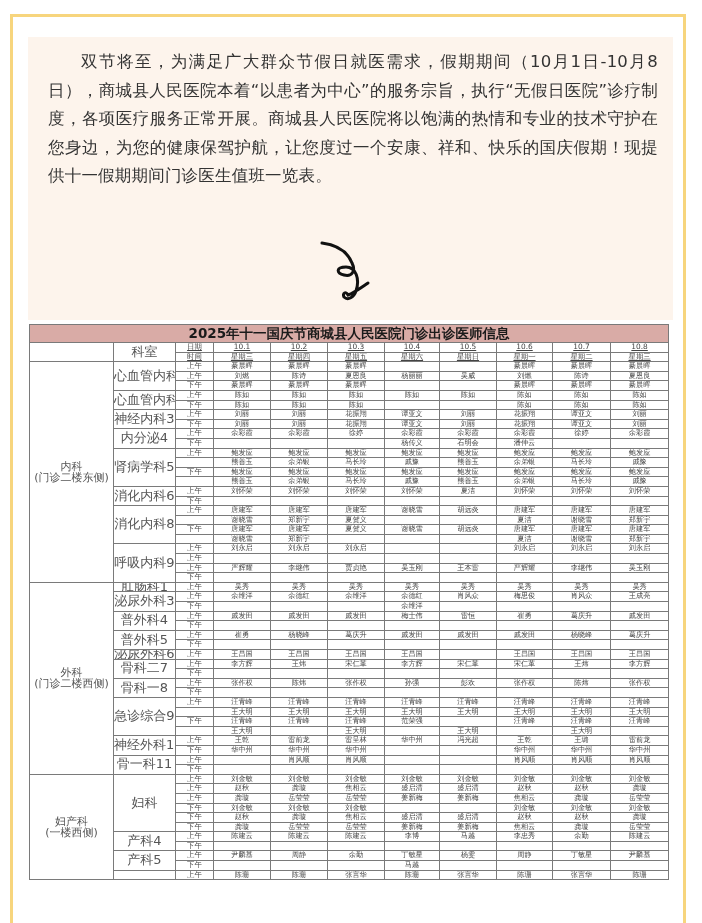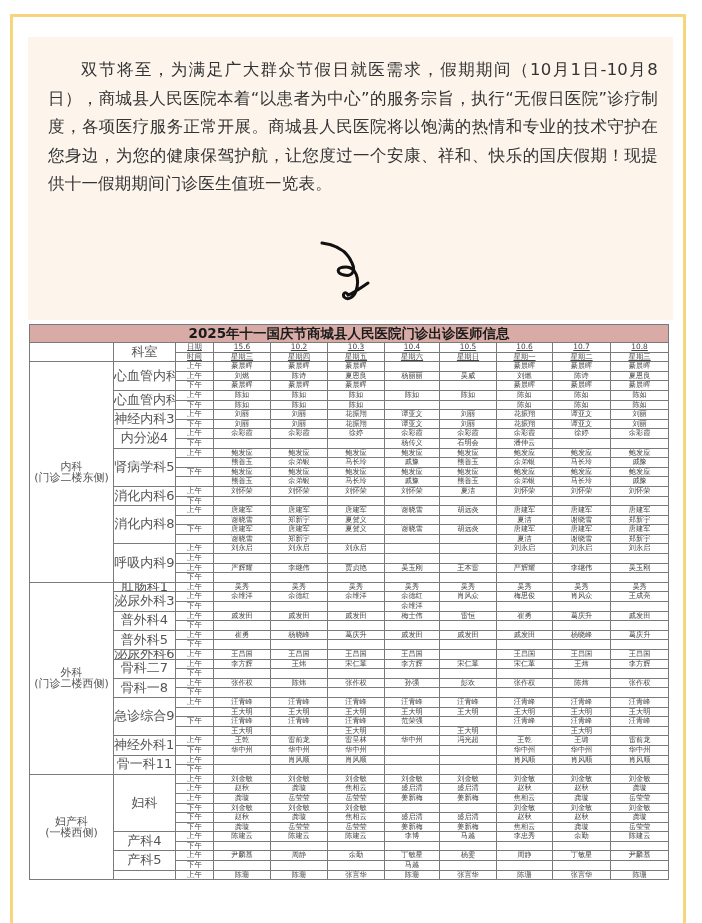--- a/index.html
+++ b/index.html
@@ -1,19 +1,19 @@
 <!DOCTYPE html>
 <html><head>
 <meta charset="utf-8">
 <style>
   html,body{margin:0;padding:0;background:#ffffff;}
   body{width:702px;height:923px;overflow:hidden;position:relative;font-family:"DejaVu Sans","Liberation Sans",sans-serif;}
   .frame{position:absolute;left:10px;top:14px;width:676px;height:940px;border:3px solid #f7d57d;border-bottom:none;box-sizing:border-box;background:#fff;}
   .panel{position:absolute;left:28px;top:37px;width:645px;height:283px;background:#fdf4ec;}
-  .intro{position:absolute;left:48px;top:56px;width:610px;font-size:16.5px;line-height:28.6px;color:#333;letter-spacing:0.2px;text-align:justify;}
+  .intro{position:absolute;left:48px;top:48px;width:610px;font-size:16.5px;line-height:28.6px;color:#333;letter-spacing:0.2px;text-align:justify;}
   .intro p{margin:0;text-indent:2em;}
   .sig{position:absolute;left:318px;top:235px;width:70px;height:70px;}
   .tbl-wrap{position:absolute;left:29px;top:324px;width:639px;}
   table{border-collapse:collapse;width:639px;table-layout:fixed;font-size:7.2px;color:#444;padding-left:36px;}
   td{border:1px solid #7a7a7a;text-align:center;padding:0;height:8.6px;line-height:8.6px;white-space:nowrap;overflow:hidden;}
   td.title{background:#d9aba6;color:#1b1b1b;font-weight:bold;font-size:13.5px;height:17px;line-height:17px;}
   td.grp{font-size:11px;line-height:11px;color:#555;}
   td.dept{font-size:13px;color:#555;}
   td.time{font-size:7.4px;font-family:Liberation Mono, monospace;}
   td.hdr{font-size:7.4px;text-decoration:underline;}
@@ -47,21 +47,21 @@
         <col style="width:58px">
     </colgroup>
     <tbody id="tbody">
         <tr>
           <td colspan="11" class="title">2025年十一国庆节商城县人民医院门诊出诊医师信息</td>
         </tr>
         <tr>
           <td rowspan="2"></td>
           <td rowspan="2" class="dept">科室</td>
           <td class="hdr">日期</td>
-          <td class="hdr">15.6</td>
+          <td class="hdr">10.1</td>
           <td class="hdr">10.2</td>
           <td class="hdr">10.3</td>
           <td class="hdr">10.4</td>
           <td class="hdr">10.5</td>
           <td class="hdr">10.6</td>
           <td class="hdr">10.7</td>
           <td class="hdr">10.8</td>
         </tr>
         <tr>
           <td class="hdr">时间</td>

